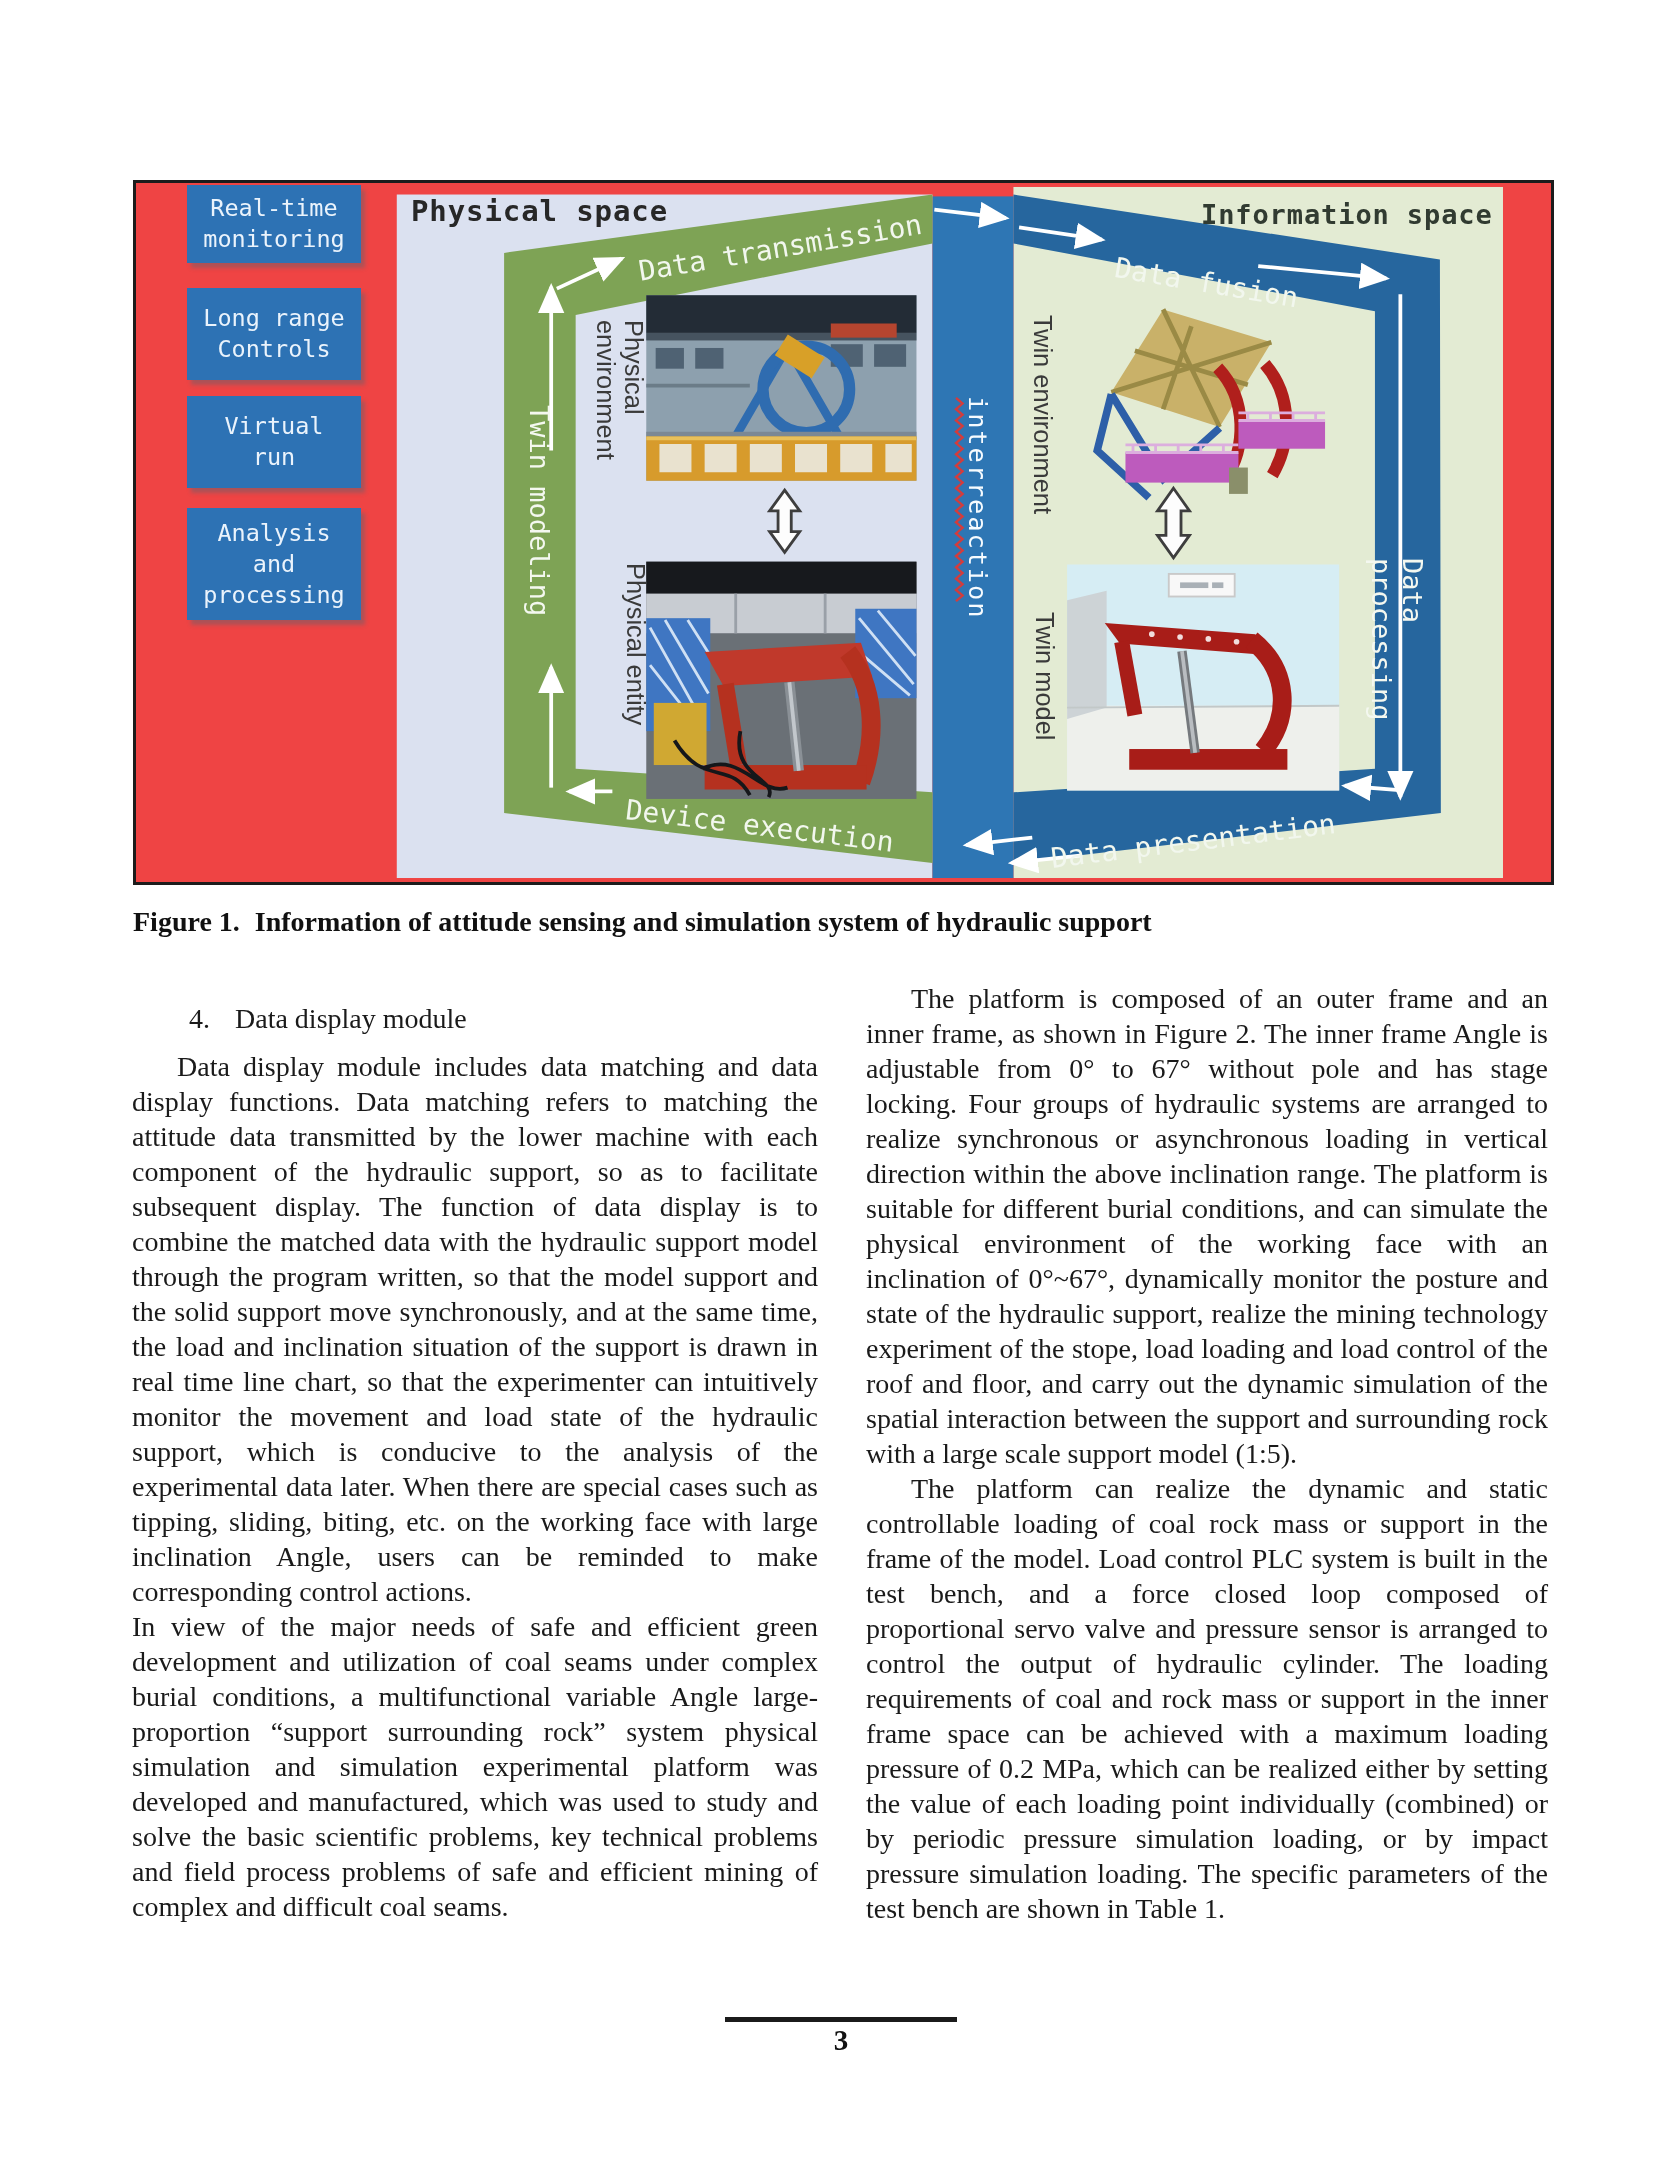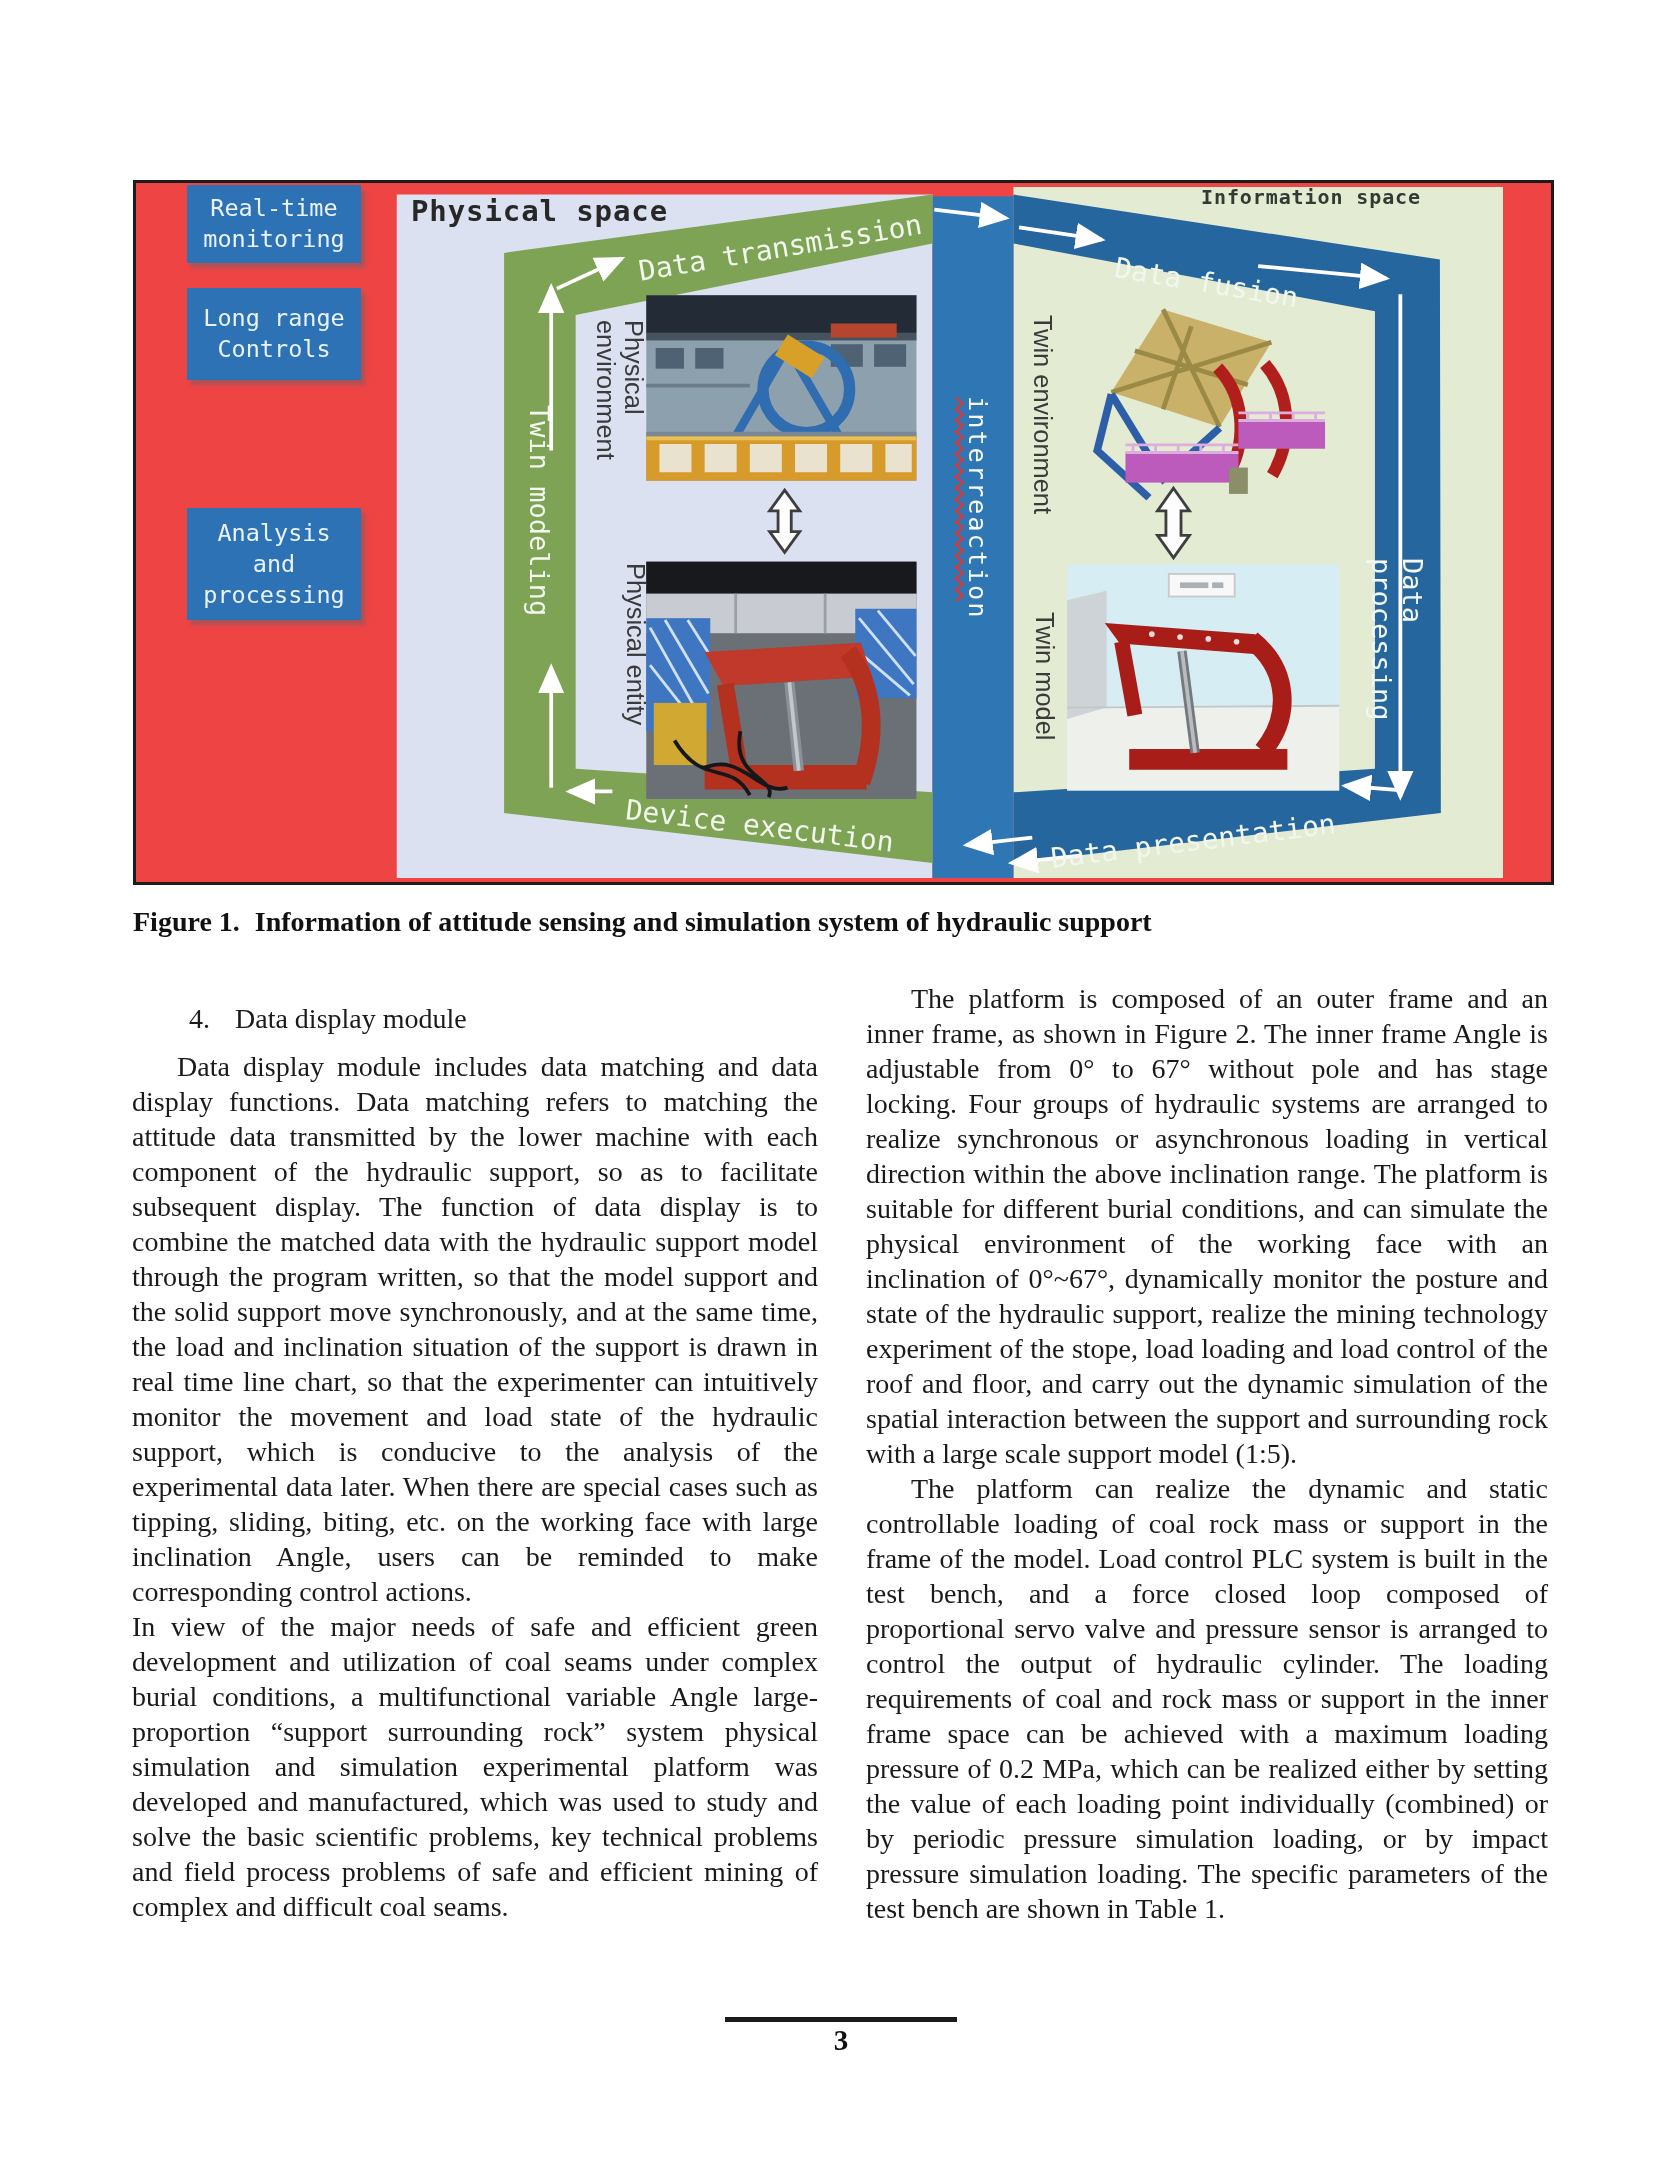--- a/index.html
+++ b/index.html
@@ -158,26 +158,28 @@
         <line x1="441" y1="642" x2="441" y2="514" marker-end="url(#ah)"></line>
       </g>
 
       <path d="M871,228 l7,6 l-7,6 l7,6 l-7,6 l7,6 l-7,6 l7,6 l-7,6 l7,6 l-7,6 l7,6 l-7,6 l7,6 l-7,6 l7,6 l-7,6 l7,6 l-7,6 l7,6 l-7,6 l7,6 l-7,6 l7,6 l-7,6 l7,6 l-7,6 l7,6 l-7,6 l7,6 l-7,6 l7,6 l-7,6 l7,6 l-7,6 l7,6 l-7,6" stroke="#d43c3c" stroke-width="2.5" fill="none"></path>
     </svg>
 
     <div class="side-box" style="top:1.9px;height:78px;">Real-time
 monitoring</div>
     <div class="side-box" style="top:105px;height:92px;">Long range
 Controls</div>
+    <div class="side-box" style="top:213px;height:92px;">Virtual
+run</div>
     <div class="side-box" style="top:325px;height:112px;">Analysis
 and
 processing</div>
 
     <div class="fig-label space-title" style="left:275px;top:11.3px;">Physical space</div>
-    <div class="fig-label space-title" style="left:1065px;top:2px;color:#313b31;font-size:20px;">Information space</div>
+    <div class="fig-label space-title" style="left:1065px;top:16px;color:#313b31;font-size:27px;">Information space</div>
 
     <div class="fig-label band-label" style="left:503px;top:72px;transform:rotate(-9.5deg);">Data transmission</div>
     <div class="fig-label band-label" style="left:979px;top:68px;transform:rotate(9.5deg);">Data fusion</div>
     <div class="fig-label band-label" style="left:490px;top:610px;transform:rotate(7deg);">Device execution</div>
     <div class="fig-label band-label" style="left:915px;top:659px;transform:rotate(-7deg);">Data presentation</div>
 
     <div class="fig-label vtext vwhite" style="left:388px;top:222px;">Twin modeling</div>
     <div class="fig-label vtext vwhite" style="left:1230px;top:375px;">Data
 processing</div>
     <div class="fig-label vtext interre" style="left:827px;top:213px;">interreaction</div>

